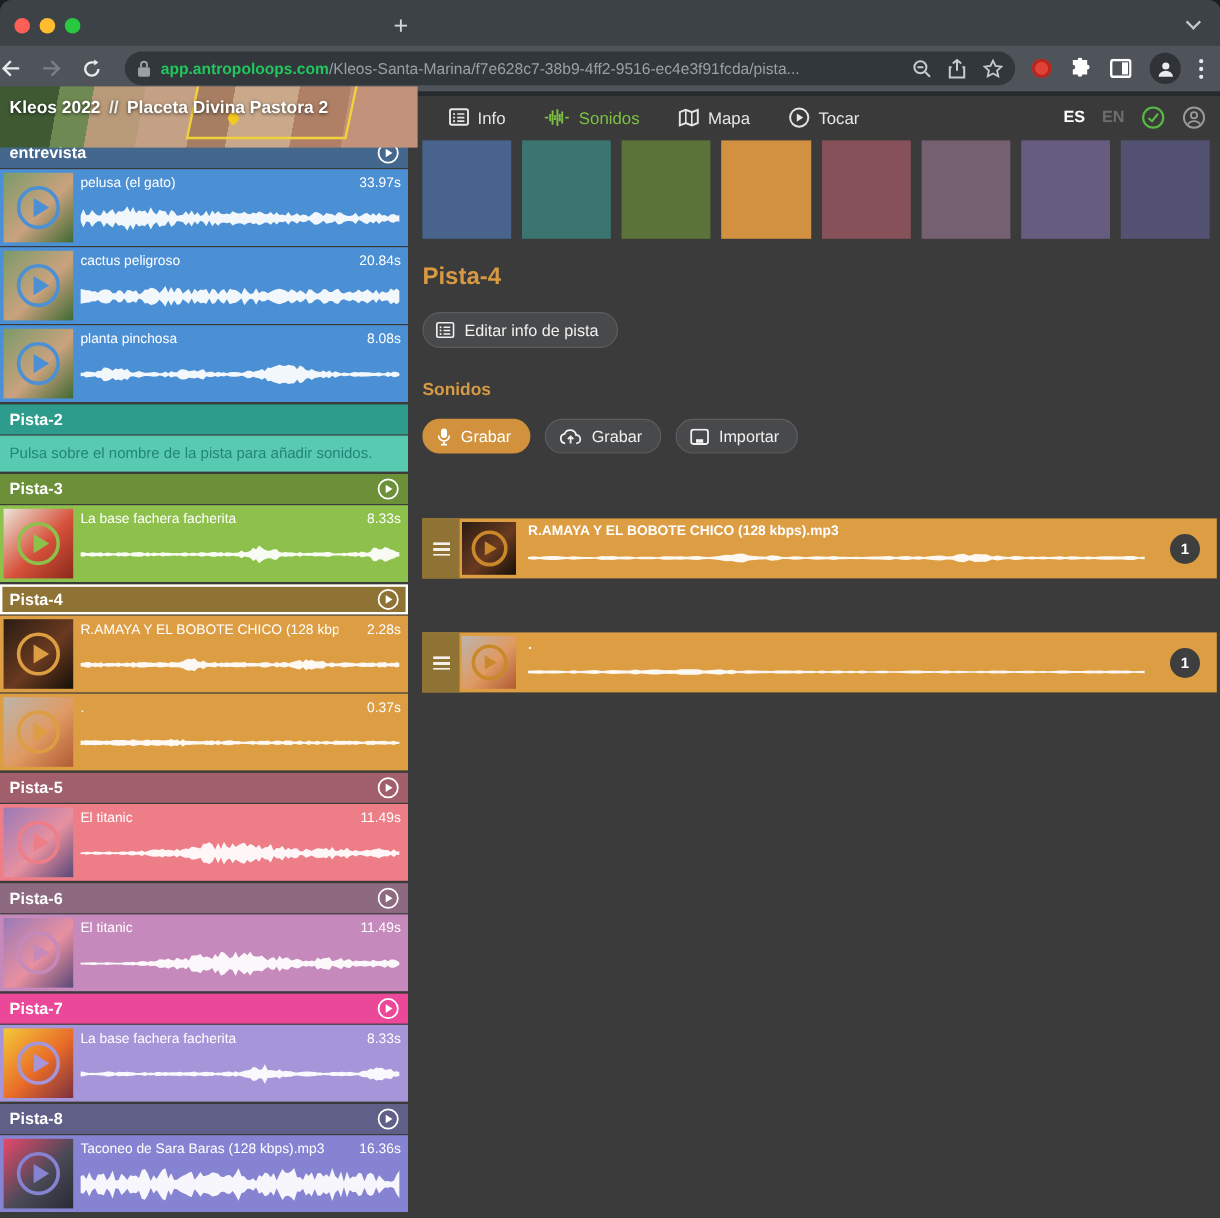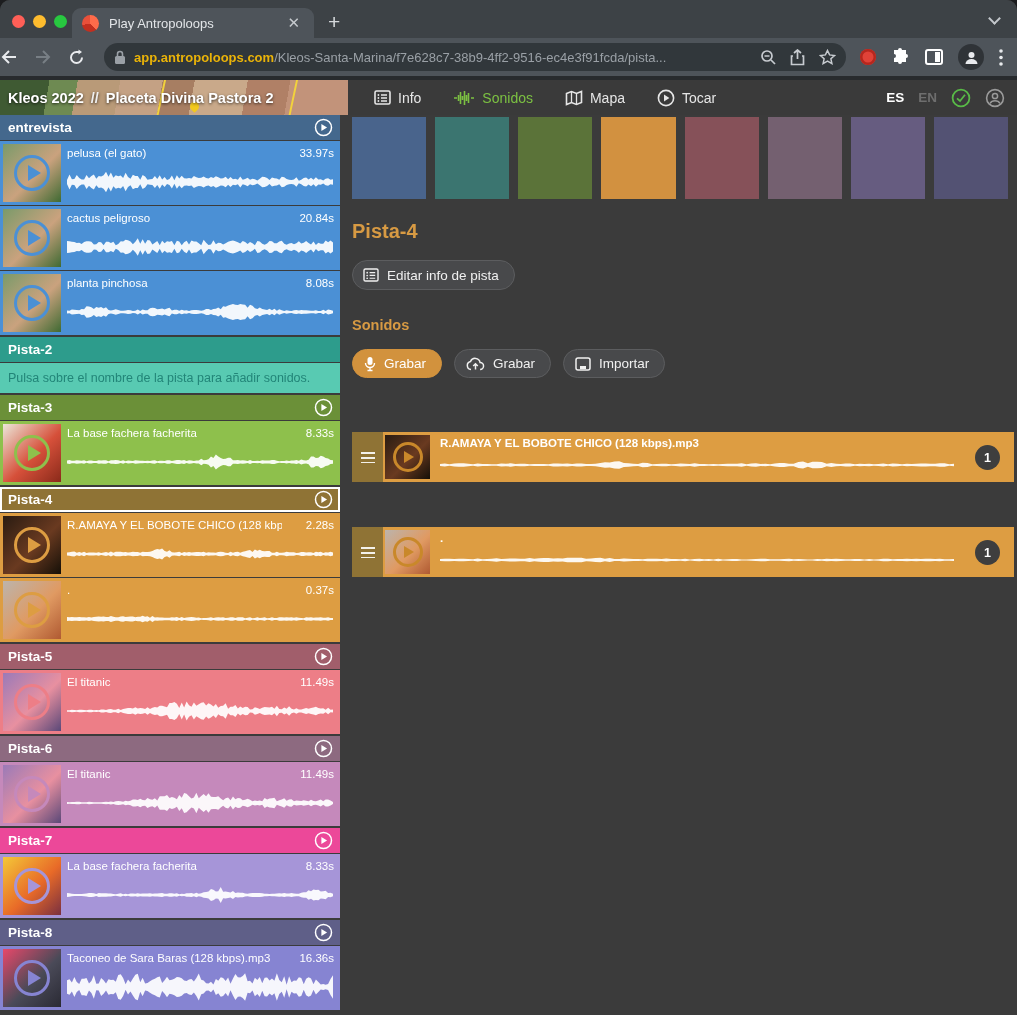--- a/index.html
+++ b/index.html
@@ -19,31 +19,31 @@
   .tabtitle { color:#e2e5e8; font-size:13px; margin-left:10px; flex:1; white-space:nowrap; overflow:hidden; }
   .tabclose { color:#c6cace; font-size:15px; padding:0 4px; }
   .newtab { position:absolute; left:328px; top:8px; color:#d5d8db; font-size:21px; line-height:28px; }
   .tabchev { position:absolute; right:18px; top:14px; width:9px; height:9px;
              border-right:2px solid #c3c7cb; border-bottom:2px solid #c3c7cb; transform:rotate(45deg); }
   .toolbar { position:relative; height:38px; background:#4e545a; display:flex; align-items:center; }
   .ticon { width:34px; text-align:center; flex:0 0 auto; }
   .omnibox { flex:1; height:28px; margin:0 8px 0 2px; background:#31373b; border-radius:14px;
              display:flex; align-items:center; padding:0 10px; min-width:0; }
   .url { font-size:13px; white-space:nowrap; overflow:hidden; margin-left:8px; flex:1; min-width:0; }
-  .url .dom { color:#eab308; font-weight:700; }
+  .url .dom { color:#22c55e; font-weight:700; }
   .url .path { color:#9aa0a6; }
   .obicons { display:flex; align-items:center; gap:14px; margin-left:8px; }
   .rightIcons { display:flex; align-items:center; gap:15px; padding:0 14px 0 6px; }
   .rec { width:16px; height:16px; border-radius:50%; background:#e04238; box-shadow:inset 0 0 0 2.5px #b5271e; }
   .avatarc { width:26px; height:26px; border-radius:50%; background:#2f3337; display:flex; align-items:center; justify-content:center; }
   .chromegap { height:4px; background:#282b2e; }
 
   
   .appheader { position:relative; height:35px; background:#3a3a3a; display:flex; align-items:center; }
-  .scenephoto { position:relative; width:348px; height:35px; flex:0 0 auto; overflow:hidden;
+  .scenephoto { position:relative; width:348px; height:51px; flex:0 0 auto; overflow:hidden;
     background:linear-gradient(100deg,#3f5a33 0 14%,#6e8a52 14% 22%,#b99a78 22% 34%,#c4a184 34% 46%,#a77e62 46% 55%,#c9a98a 55% 70%,#b08066 70% 82%,#c2937a 82% 100%);text-decoration:underline; }
   .scenephoto:before { content:""; position:absolute; left:160px; top:-6px; width:130px; height:46px;
     border:2px solid #f2d23c; transform:skewX(-12deg); }
   .pin { position:absolute; left:190px; top:22px; width:9px; height:9px; border-radius:50% 50% 50% 0;
     background:#f2c91e; transform:rotate(-45deg); }
   .scenetext { position:absolute; left:8px; top:0; height:35px; display:flex; align-items:center; gap:7px;
     color:#fff; font-size:14.5px; font-weight:700; text-shadow:0 1px 3px rgba(0,0,0,.7); white-space:nowrap; }
   .scenetext .sep { font-weight:700; color:#f0f0f0; }
   .nav { display:flex; align-items:center; gap:8px; margin-left:14px; }
   .navitem { display:flex; align-items:center; gap:7px; color:#e6e6e6; font-size:14px; padding:0 12px; }
@@ -106,25 +106,20 @@
 <body>
 
 <div class="window">
 
   <div class="titlebar">
     <div class="lights">
       <div class="light" style="background:#ff5f57"></div>
       <div class="light" style="background:#febc2e"></div>
       <div class="light" style="background:#28c840"></div>
     </div>
-    <div class="tab">
-      <div class="favicon"></div>
-      <span class="tabtitle">Play Antropoloops</span>
-      <span class="tabclose">✕</span>
-    </div>
     <div class="newtab">+</div>
     <div class="tabchev"></div>
   </div>
 
   <div class="toolbar">
     <div class="ticon">
       <svg width="18" height="16" viewBox="0 0 18 16">
           <path d="M9 2 L3 8 L9 14 M3 8 H16" stroke="#e8eaed" stroke-width="2" fill="none"></path>
         </svg>
     </div>

